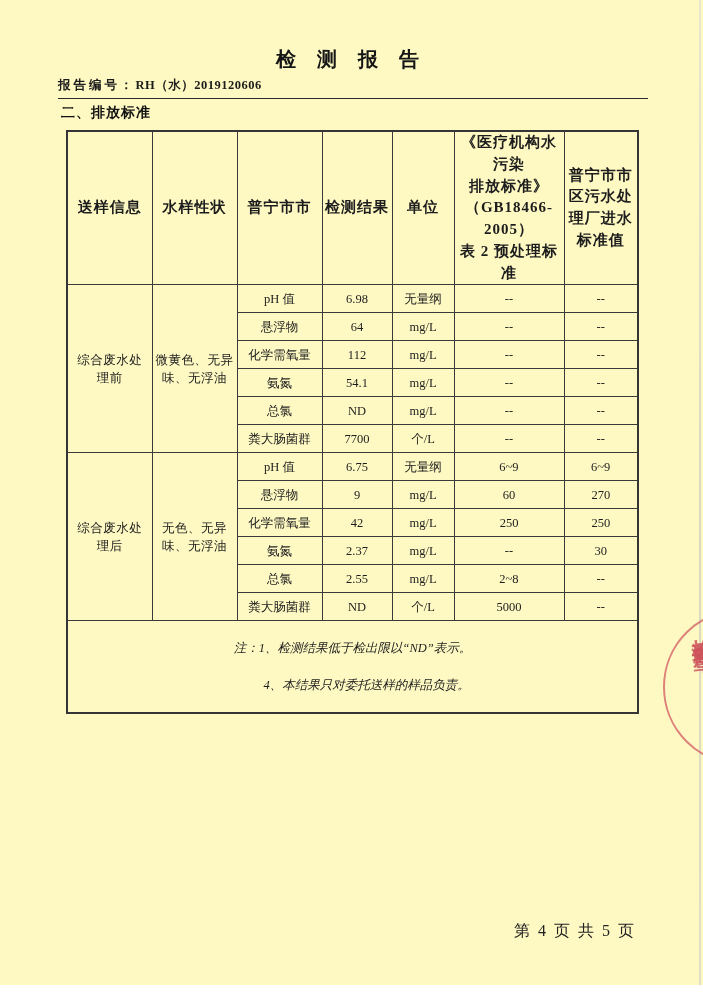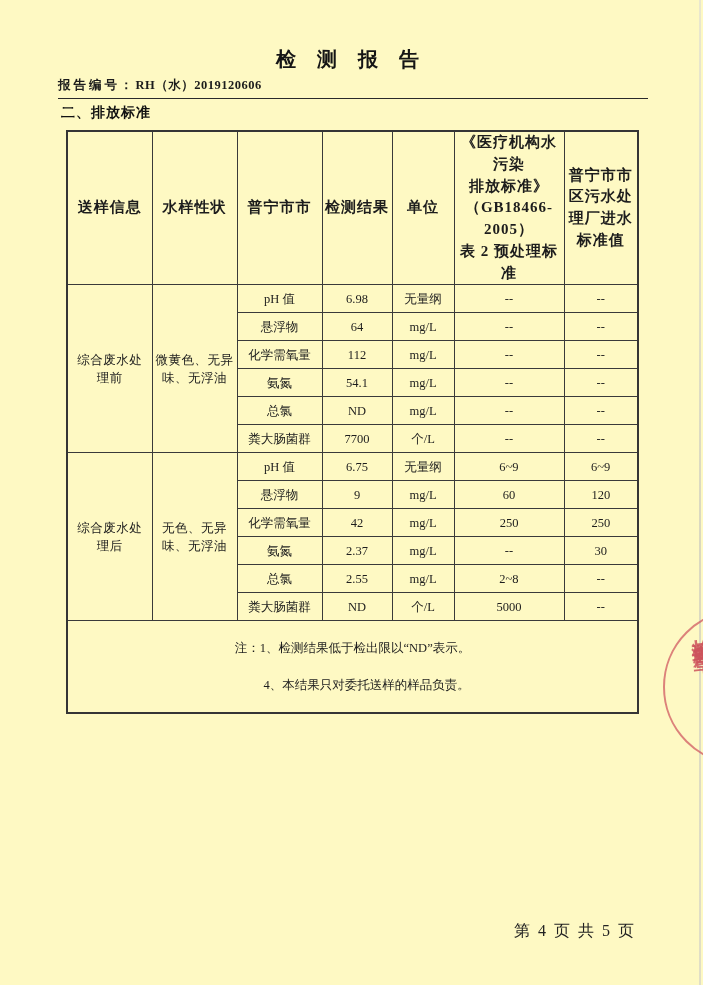--- a/index.html
+++ b/index.html
@@ -79,21 +79,21 @@
     vertical-align: middle;
     font-size: 12.5px;
     font-weight: normal;
     padding: 0 2px;
     white-space: pre-line;
     line-height: 1.45;
     color: #1d1d1d;
   }
   tr.header-row { height: 72px; }
   tr.data-row   { height: 28px; }
-  tr.notes-row  { height: 54px; }
+  tr.notes-row  { height: 54px; font-style: italic; }
   tr.header-row th { font-size: 15px; letter-spacing: 1px; font-weight: bold; }
   th.std1-header { font-size: 12px; letter-spacing: 0; }
   th.std2-header { font-size: 12.5px; letter-spacing: 0; }
   td.group-cell { letter-spacing: .5px; }
   td.notes-cell {
     text-align: left;
     padding: 6px 10px 6px 8px;
     line-height: 1.9;
     font-size: 12.5px;
     white-space: normal;
@@ -233,21 +233,21 @@
           <td>6.75</td>
           <td>无量纲</td>
           <td>6~9</td>
           <td>6~9</td>
         </tr>
         <tr class="data-row">
           <td>悬浮物</td>
           <td>9</td>
           <td>mg/L</td>
           <td>60</td>
-          <td>120</td>
+          <td>270</td>
         </tr>
         <tr class="data-row">
           <td>化学需氧量</td>
           <td>42</td>
           <td>mg/L</td>
           <td>250</td>
           <td>250</td>
         </tr>
         <tr class="data-row">
           <td>氨氮</td>

